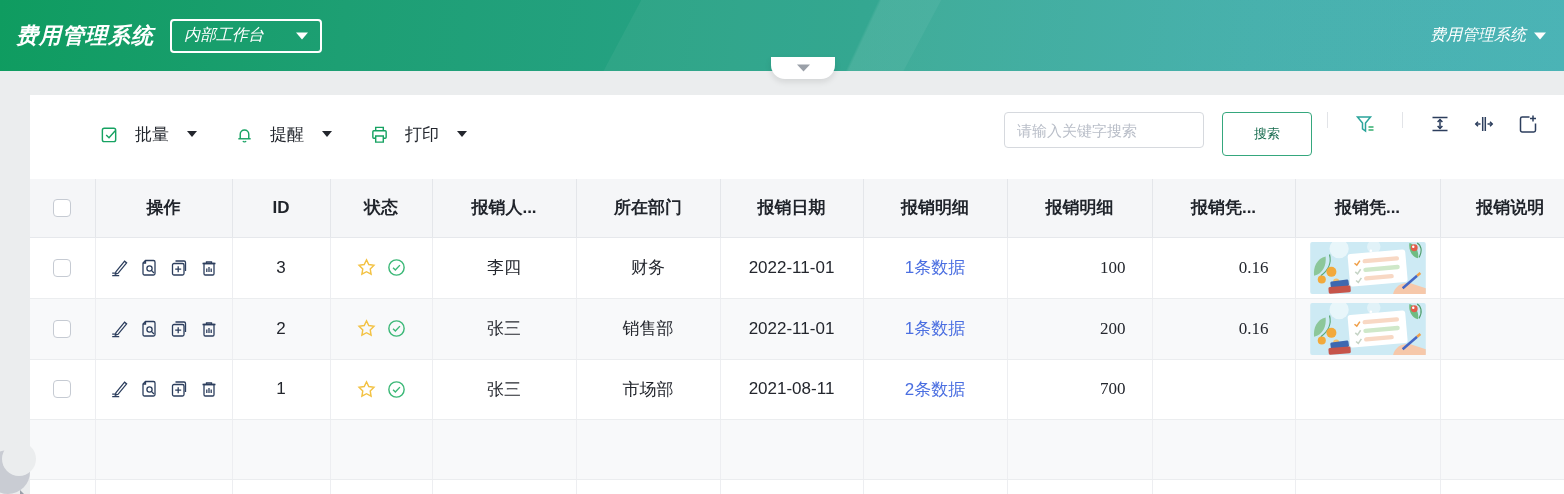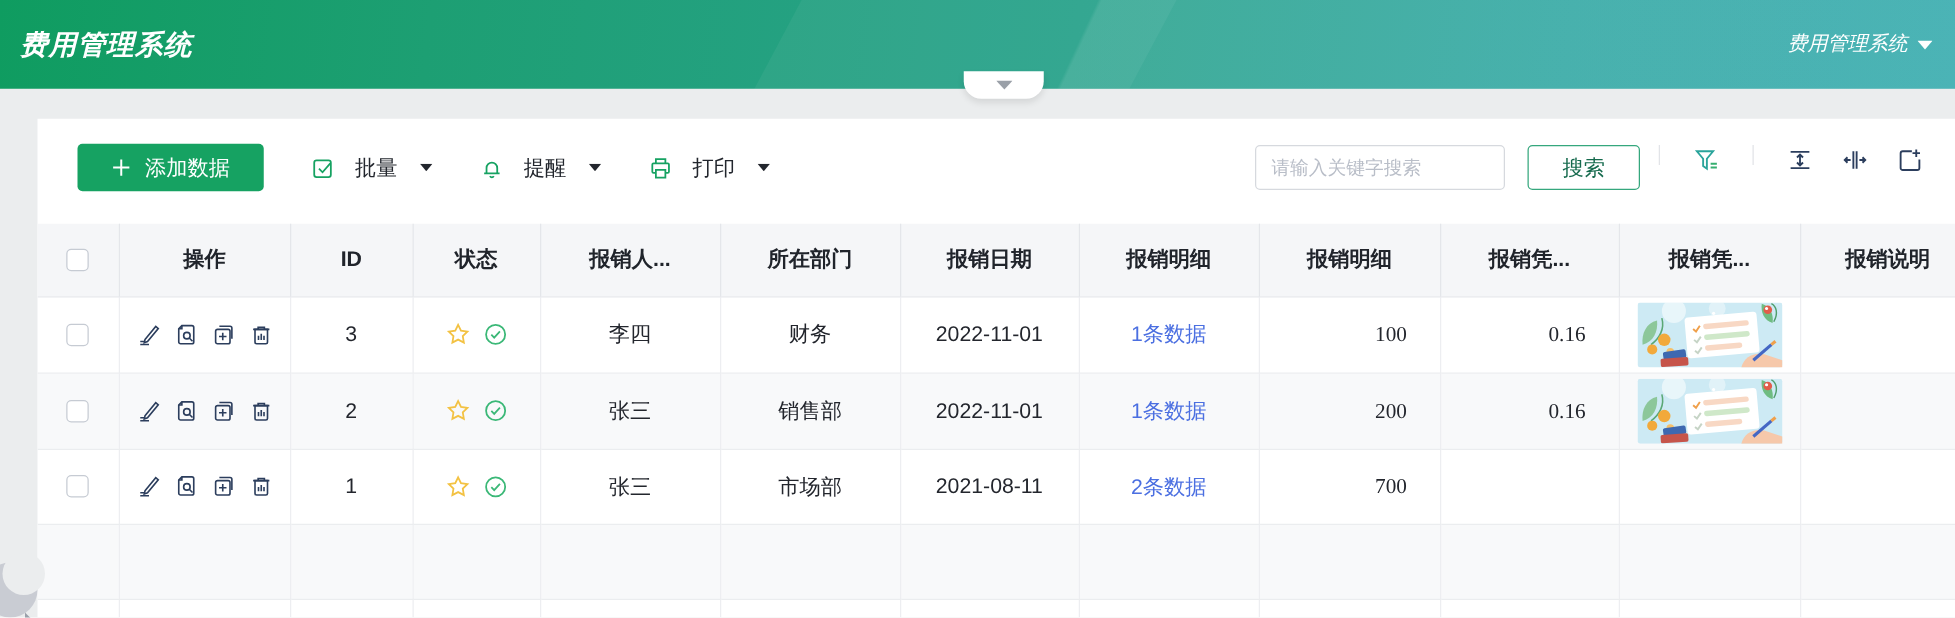--- a/index.html
+++ b/index.html
@@ -56,22 +56,22 @@
   .tb-menu{ display:flex; align-items:center; gap:16px; margin-left:38px; font-size:17px;
     color:#22262d; cursor:pointer; }
   .tb-menu .caret{ margin-left:2px; }
   .toolbar-right{ margin-left:auto; display:flex; align-items:flex-start; }
   .search-input{
     width:200px; height:36px; border:1px solid #d6d9de; border-radius:4px;
     padding:0 12px; font-size:15px; color:#333; outline:none; font-family:inherit;
   }
   .search-input::placeholder{ color:#b9bec8; }
   .btn-search{
-    margin-left:18px; width:90px; height:36px; background:#fff; border:1px solid #35a77d;
-    border-radius:4px; color:#156a4d; font-size:17px; cursor:pointer; font-family:Liberation Serif, serif;
+    margin-left:18px; width:90px; height:44px; background:#fff; border:1px solid #35a77d;
+    border-radius:4px; color:#156a4d; font-size:13px; cursor:pointer; font-family:Liberation Serif, serif;
   }
   .vsep{ width:1px; height:16px; background:#e2e4e8; margin:0 15px; }
   .icon-btn{ width:24px; height:24px; display:flex; align-items:center; justify-content:center;
     cursor:pointer; margin:0 10px; background:none; border:none; }
 
   
   table{ border-collapse:collapse; table-layout:fixed; width:1550px; }
   col.c-check{width:65px} col.c-op{width:137px} col.c-id{width:98px} col.c-status{width:102px}
   col.c-person{width:144px} col.c-dept{width:144px} col.c-date{width:143px} col.c-detail{width:144px}
   col.c-amount{width:145px} col.c-vamt{width:143px} col.c-vimg{width:145px} col.c-note{width:140px}
@@ -102,20 +102,28 @@
   .float-blob::before{ content:""; position:absolute; right:-6px; top:-8px; width:34px; height:34px;
     border-radius:50%; background:#ebedee; }
   .float-blob::after{ content:""; position:absolute; left:34px; top:40px;
     border-left:9px solid #9aa0aa; border-top:9px solid transparent; }
 </style>
 </head>
 <body>
 
 <header class="app-header">
   <h1 class="app-title">费用管理系统</h1>
+  <div class="workspace-select">
+    <span>内部工作台</span>
+    <span style="display:inline-flex">
+      <svg width="12" height="8" viewBox="0 0 12 8">
+          <path d="M0 .5h12L6 7.5z" fill="#fff"></path>
+        </svg>
+    </span>
+  </div>
   <div class="hdr-right">
     <span>费用管理系统</span>
     <span style="display:inline-flex">
       <svg width="12" height="8" viewBox="0 0 12 8">
           <path d="M0 .5h12L6 7.5z" fill="#fff"></path>
         </svg>
     </span>
   </div>
 </header>
 
@@ -123,28 +131,20 @@
   <span style="display:inline-flex">
     <svg width="13" height="8" viewBox="0 0 13 8">
         <path d="M0 .5h13L6.5 7.5z" fill="#9aa0a8"></path>
       </svg>
   </span>
 </div>
 
 <main class="card">
 
   <div class="toolbar">
-    <button class="btn-add">
-      <span style="display:inline-flex">
-        <svg width="16" height="16" viewBox="0 0 16 16">
-            <path d="M8 1.5v13M1.5 8h13" stroke="#fff" stroke-width="1.6" fill="none"></path>
-          </svg>
-      </span>
-      <span>添加数据</span>
-    </button>
 
     <div class="tb-menu">
       <span style="display:inline-flex">
         <svg width="19" height="19" viewBox="0 0 20 20" fill="none" stroke="#16a262" stroke-width="1.5">
           <rect x="2.5" y="3.5" width="14" height="14" rx="2"></rect>
             <path d="M6.5 10.5l3 3L16 6"></path>
         </svg>
       </span>
       <span>批量</span>
       <span class="caret" style="display:inline-flex">

